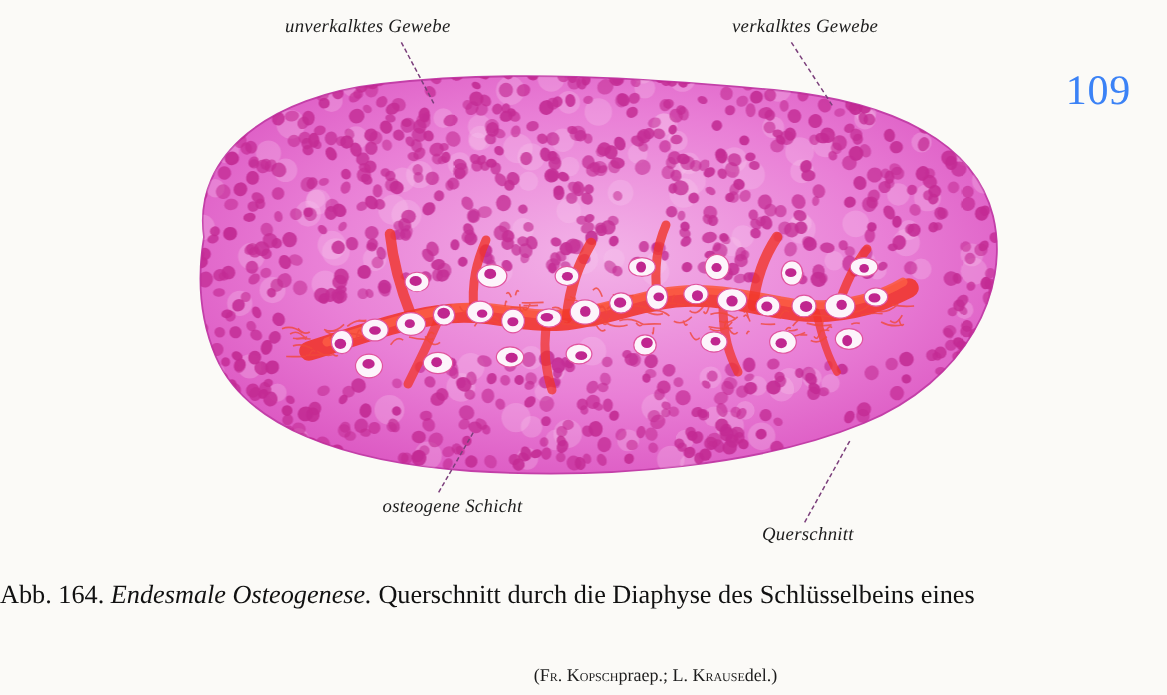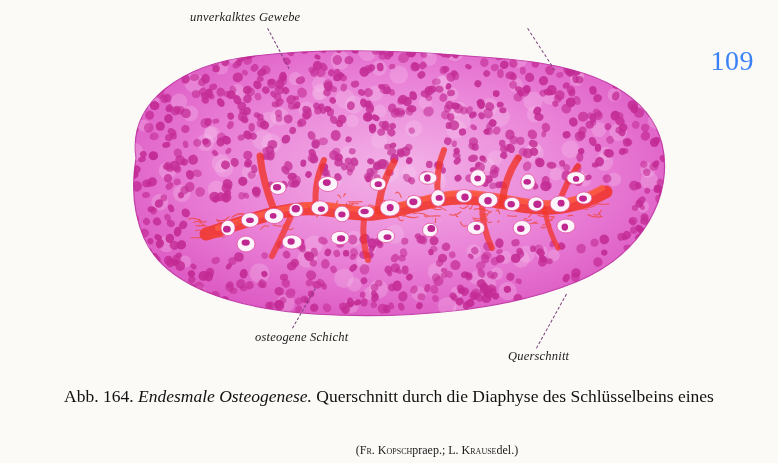--- a/index.html
+++ b/index.html
@@ -79,21 +79,21 @@
   .l2 { left: 528px; top: 28px;  width: 50px;  transform: rotate(57deg); }
   .l3 { left: 292px; top: 328px; width: 46px;  transform: rotate(-60deg); }
   .l4 { left: 536px; top: 348px; width: 62px;  transform: rotate(-61deg); }
 
   
   .caption {
     position: absolute;
     left: 0;
     top: 384px;
     width: 778px;
-    text-align: center;
+    text-align: left;
     font-size: 17.5px;
     line-height: 1.45;
     color: #111;
   }
   .caption .line { display: block; }
   .caption .ital {
     font-style: italic;
   }
   .credit {
     position: absolute;
@@ -1574,20 +1574,21 @@
         </g>
       </svg>
     </div>
 
     <div class="leader l1"></div>
     <div class="leader l2"></div>
     <div class="leader l3"></div>
     <div class="leader l4"></div>
 
     <div class="callout c-unverkalkt">unverkalktes Gewebe</div>
+    <div class="callout c-verkalkt">verkalktes Gewebe</div>
     <div class="callout c-osteogene">osteogene Schicht</div>
     <div class="callout c-osteoblast">Querschnitt</div>
   </div>
 
   <div class="caption">
     <span class="line">
       <span>Abb. 164.</span>
       <span class="ital">Endesmale Osteogenese.</span>
       <span>Querschnitt durch die Diaphyse des Schlüsselbeins eines</span>
     </span>

